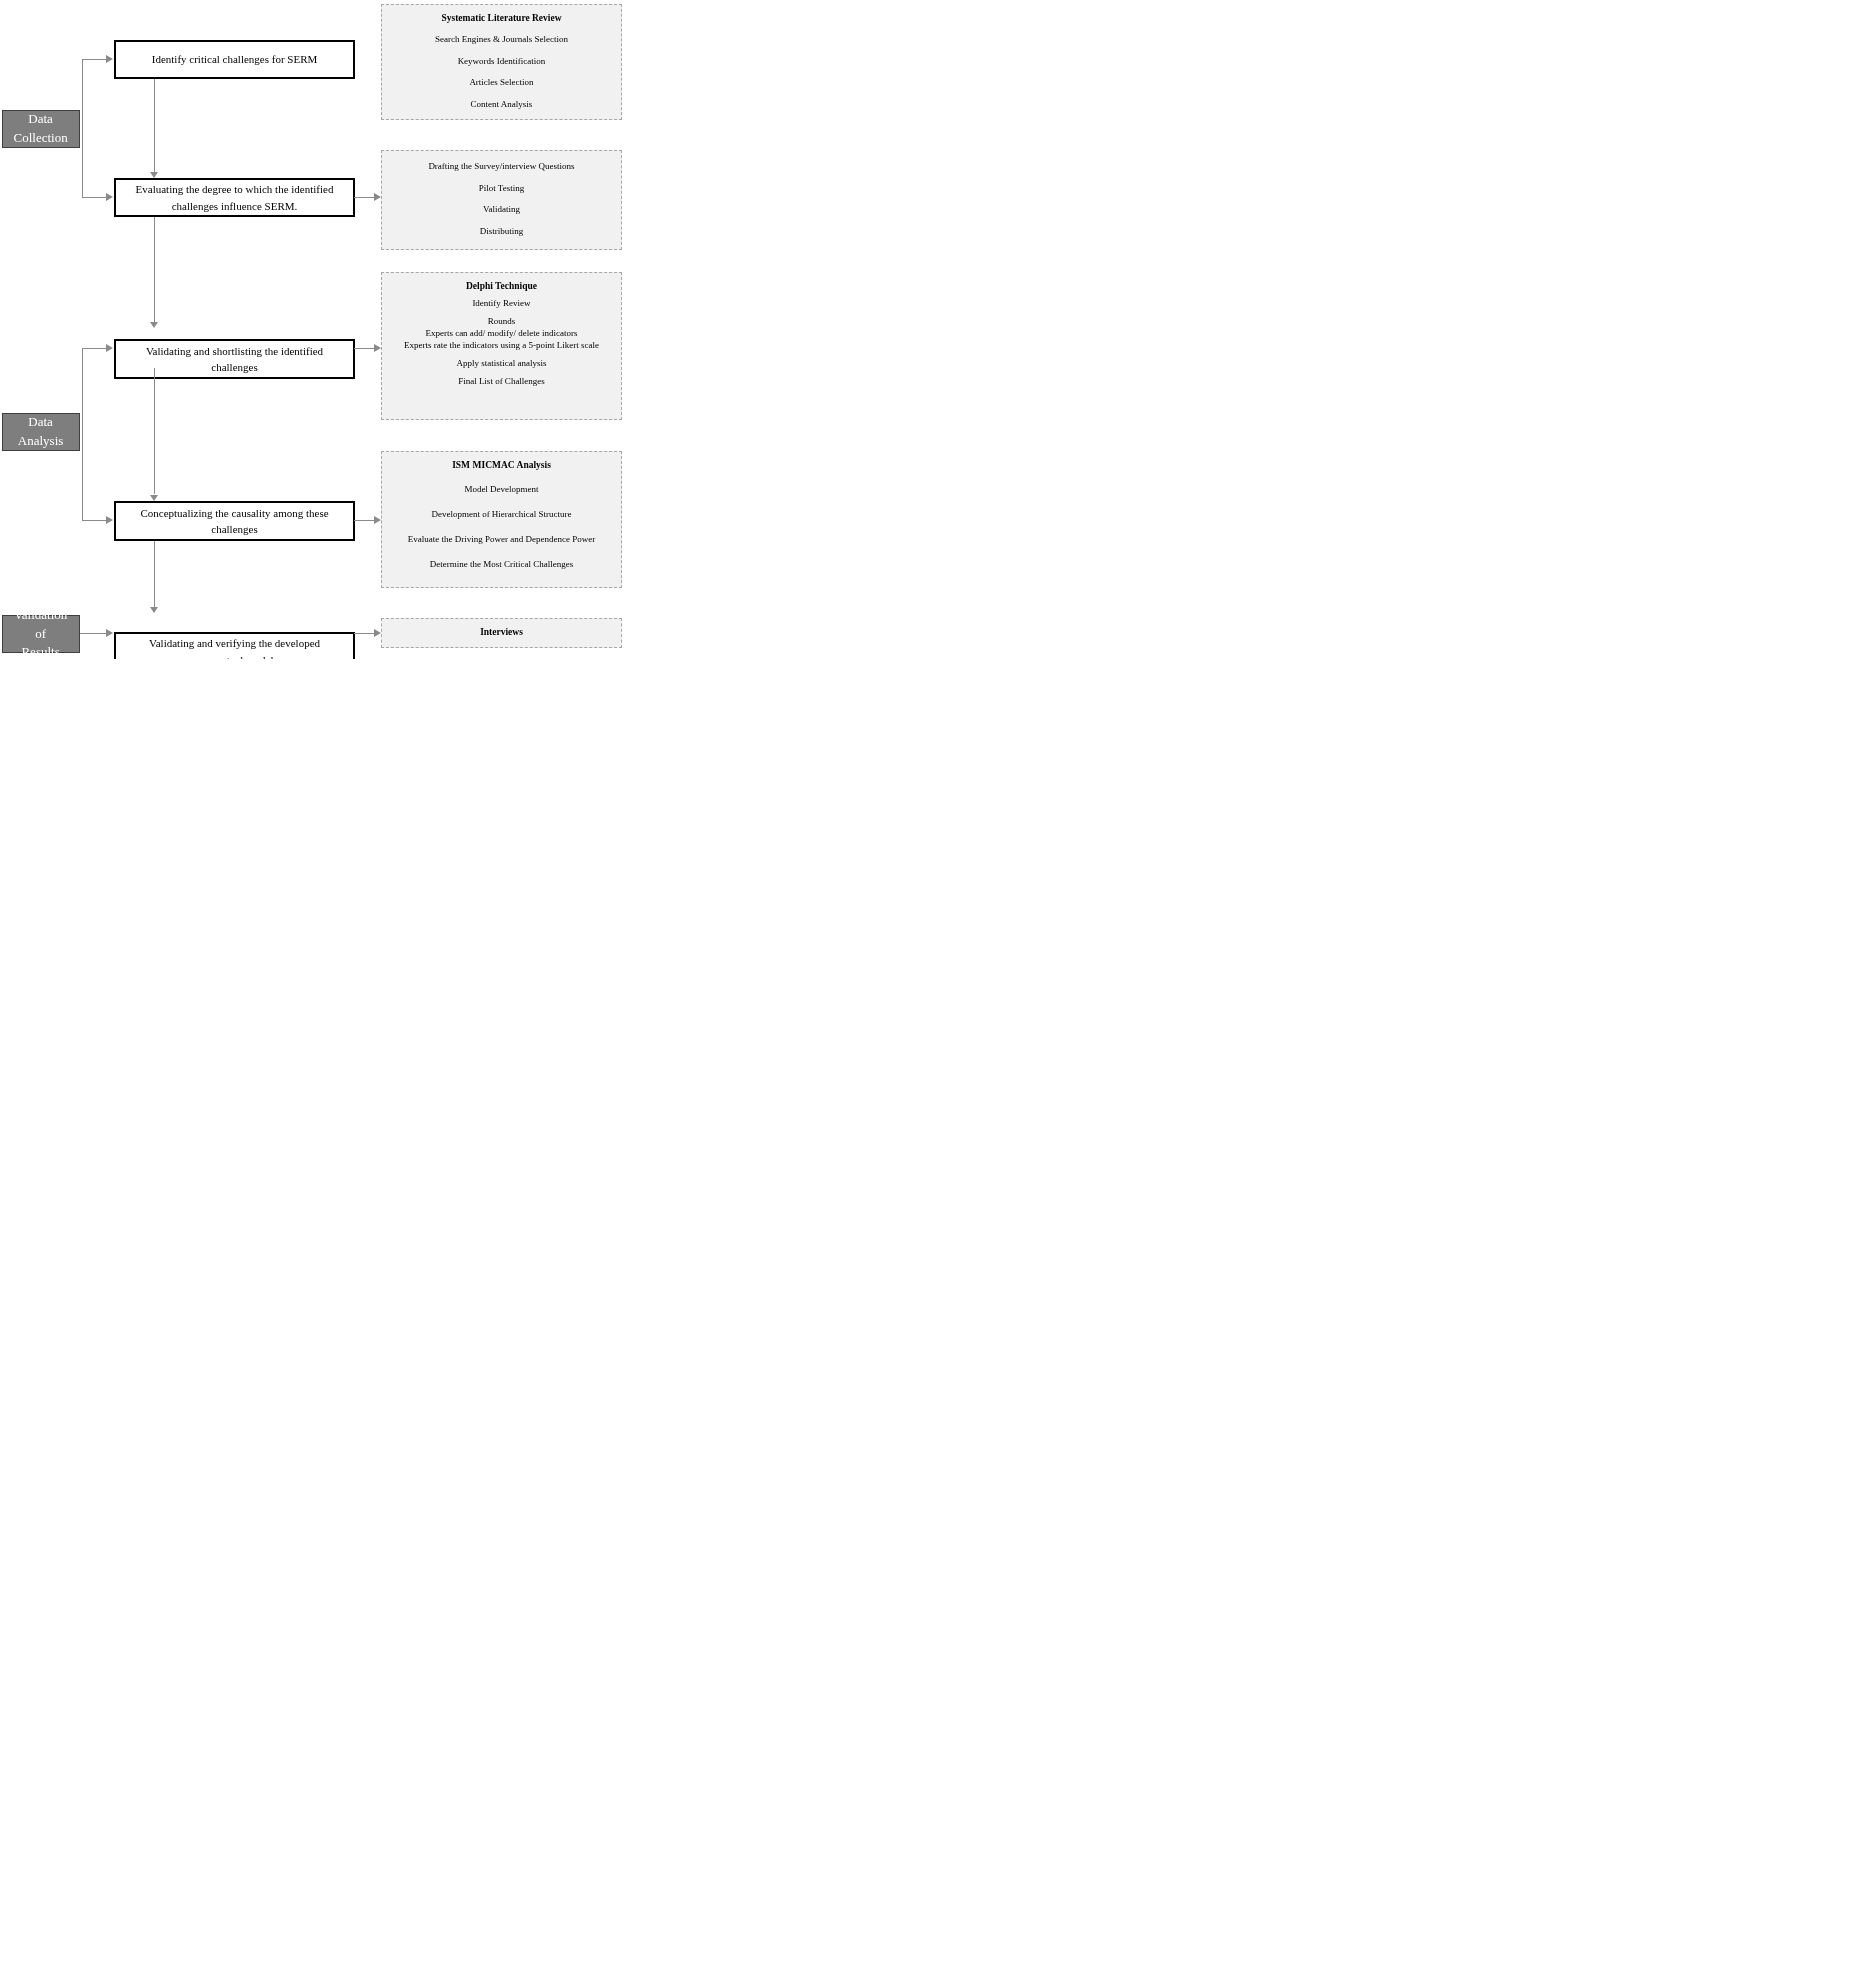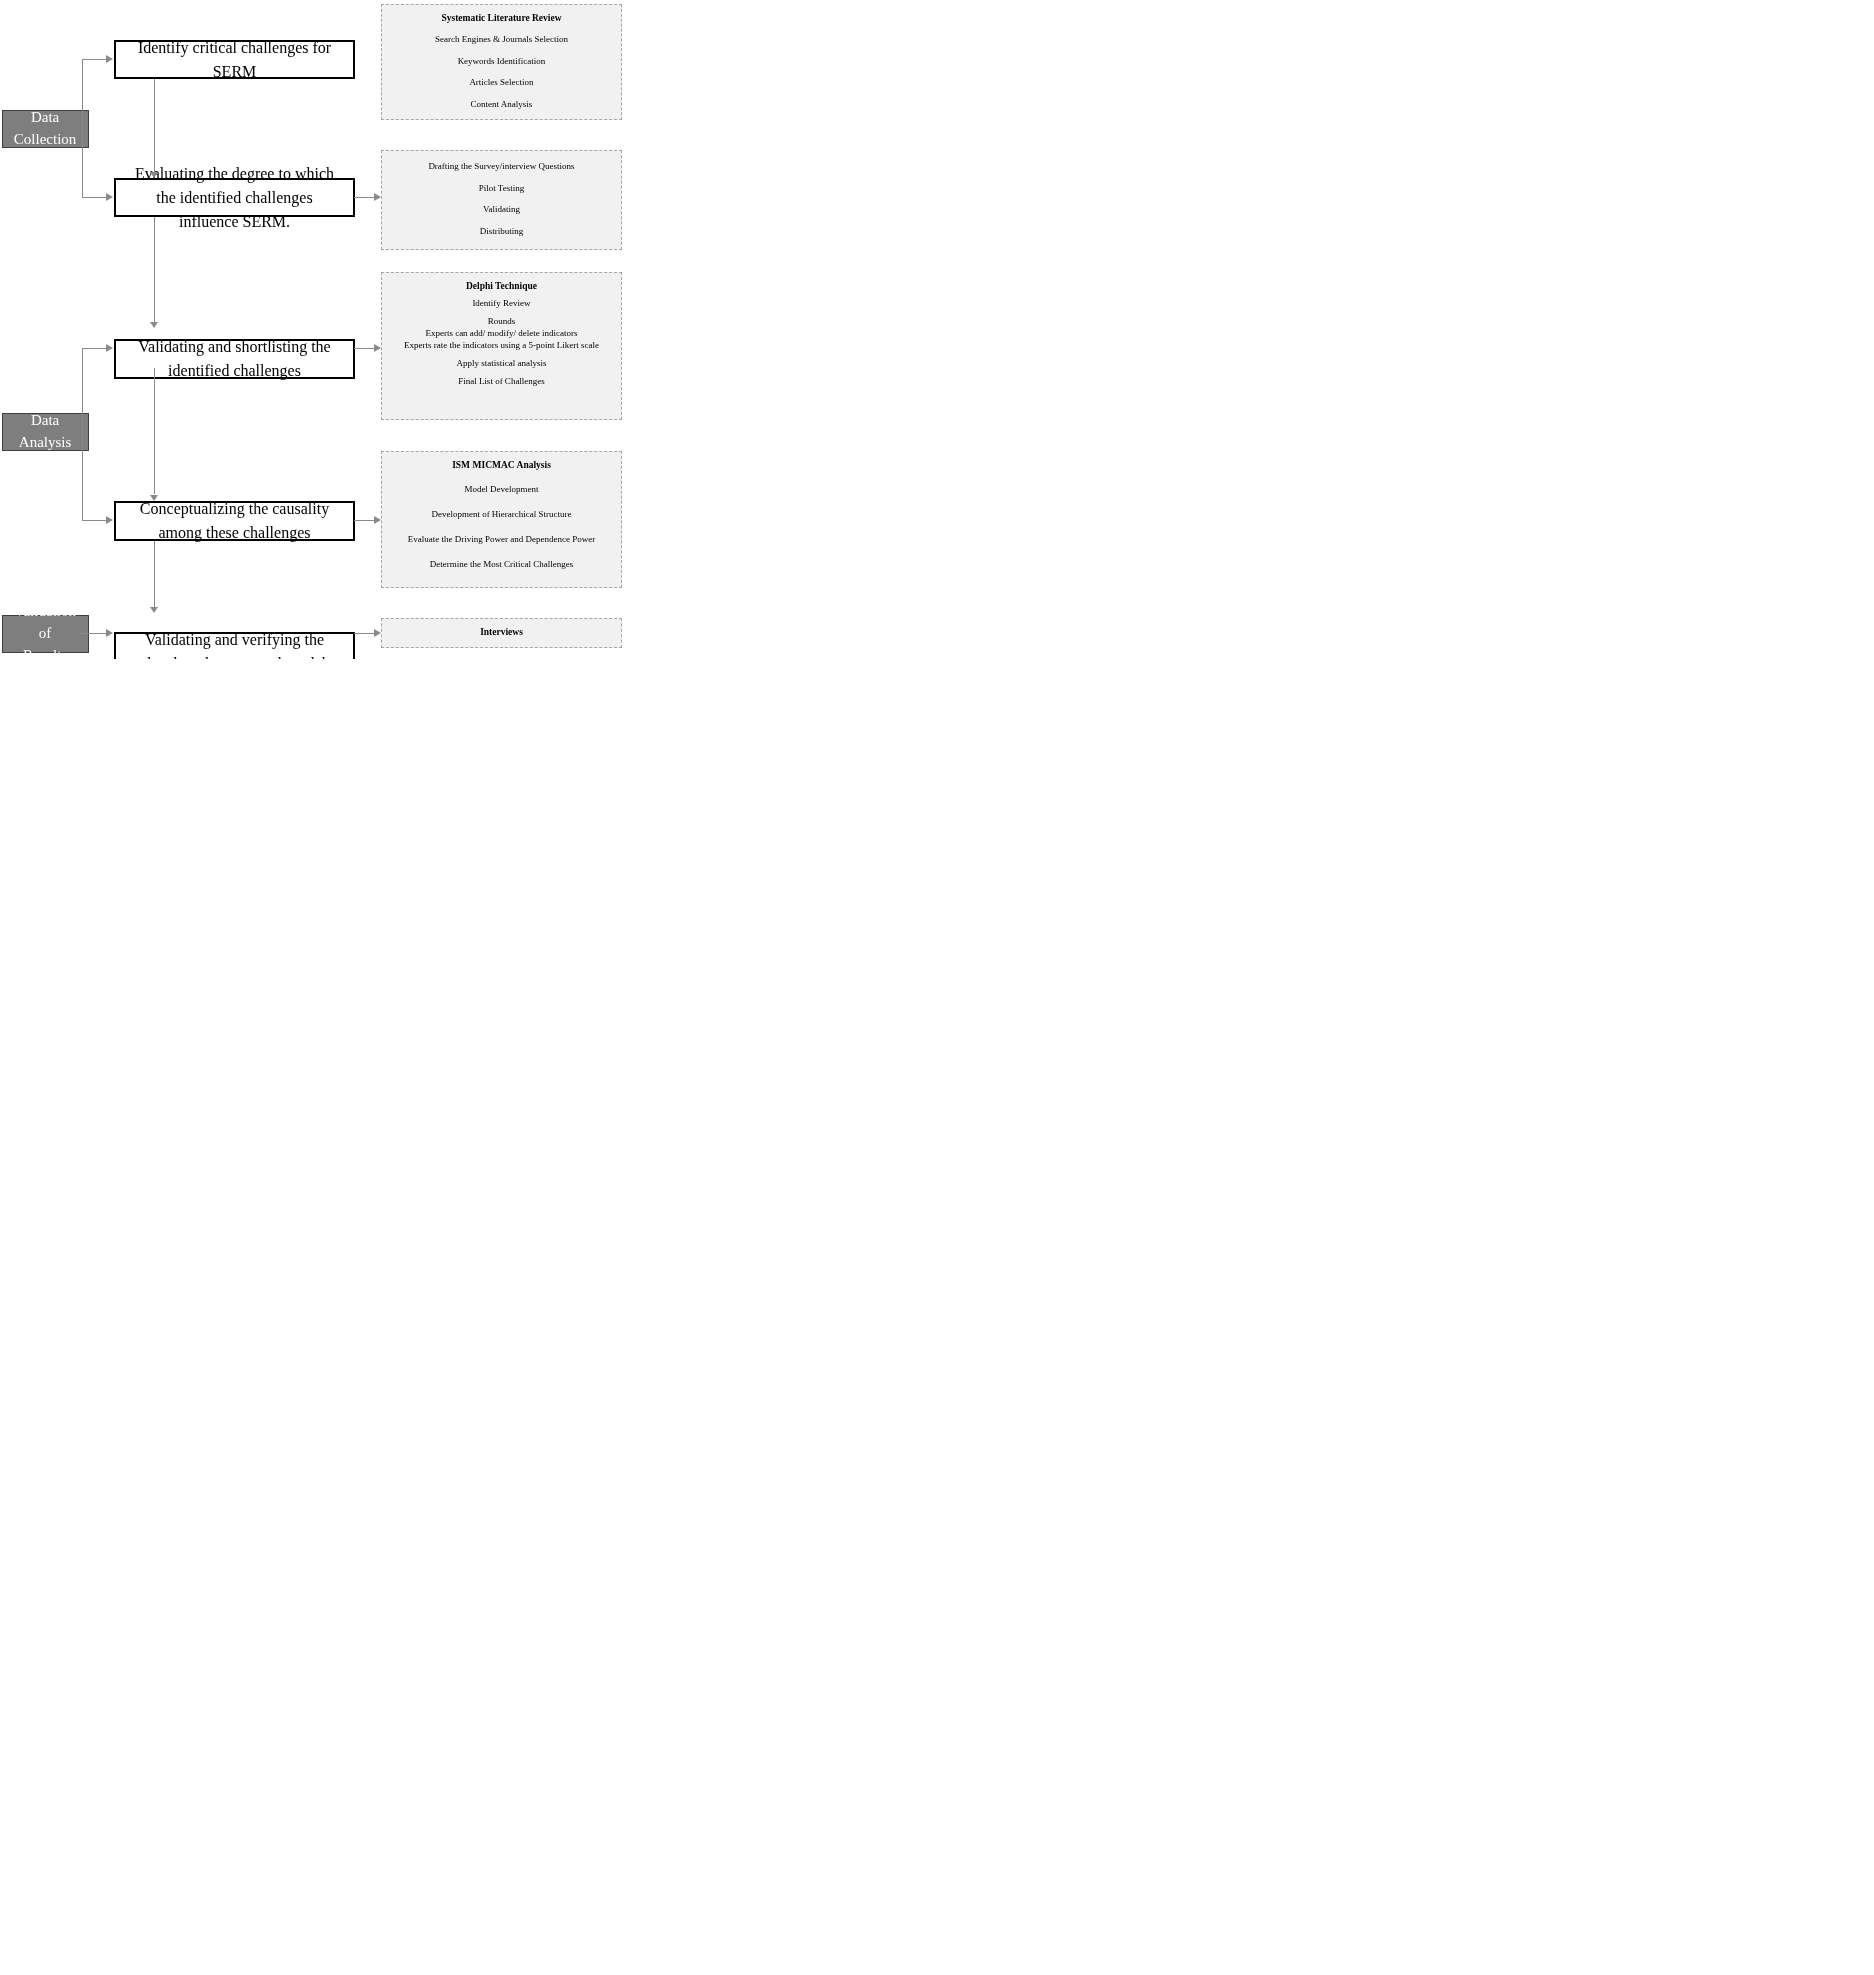--- a/index.html
+++ b/index.html
@@ -18,39 +18,39 @@
   body{font-family:"Liberation Serif","DejaVu Serif",serif;color:#000;}
   .canvas{
     position:relative;
     width:625px;height:659px;
     background:#ffffff;
     overflow:hidden;
   }
 
   
   .stage{
-    position:absolute;left:1.6px;width:87px;height:38px;
+    position:absolute;left:1.6px;width:78px;height:38px;
     background:var(--stage_fill);
     border:0.5px solid var(--stage_border);
     color:var(--stage_text);
     display:flex;align-items:center;justify-content:center;
-    text-align:center;font-size:15px;line-height:1.45;
+    text-align:center;font-size:13px;line-height:1.45;
     white-space:pre-line;box-sizing:border-box;
   }
   .stage--collection{top:110px;}
   .stage--analysis{top:413px;}
   .stage--validation{top:615px;height:38px;}
 
   
   .proc{
     position:absolute;left:114px;width:241px;
     background:var(--process_fill);
     border:2.2px solid var(--process_border);
     display:flex;align-items:center;justify-content:center;
-    text-align:center;font-size:16px;line-height:1.5;
+    text-align:center;font-size:11px;line-height:1.5;
     color:var(--process_text);
     padding:0 15px;box-sizing:border-box;
   }
   .proc--1{top:40px;height:39px;}
   .proc--2{top:178px;height:39px;}
   .proc--3{top:339px;height:40px;}
   .proc--4{top:501px;height:40px;}
   .proc--5{top:632px;height:39px;}
 
   

